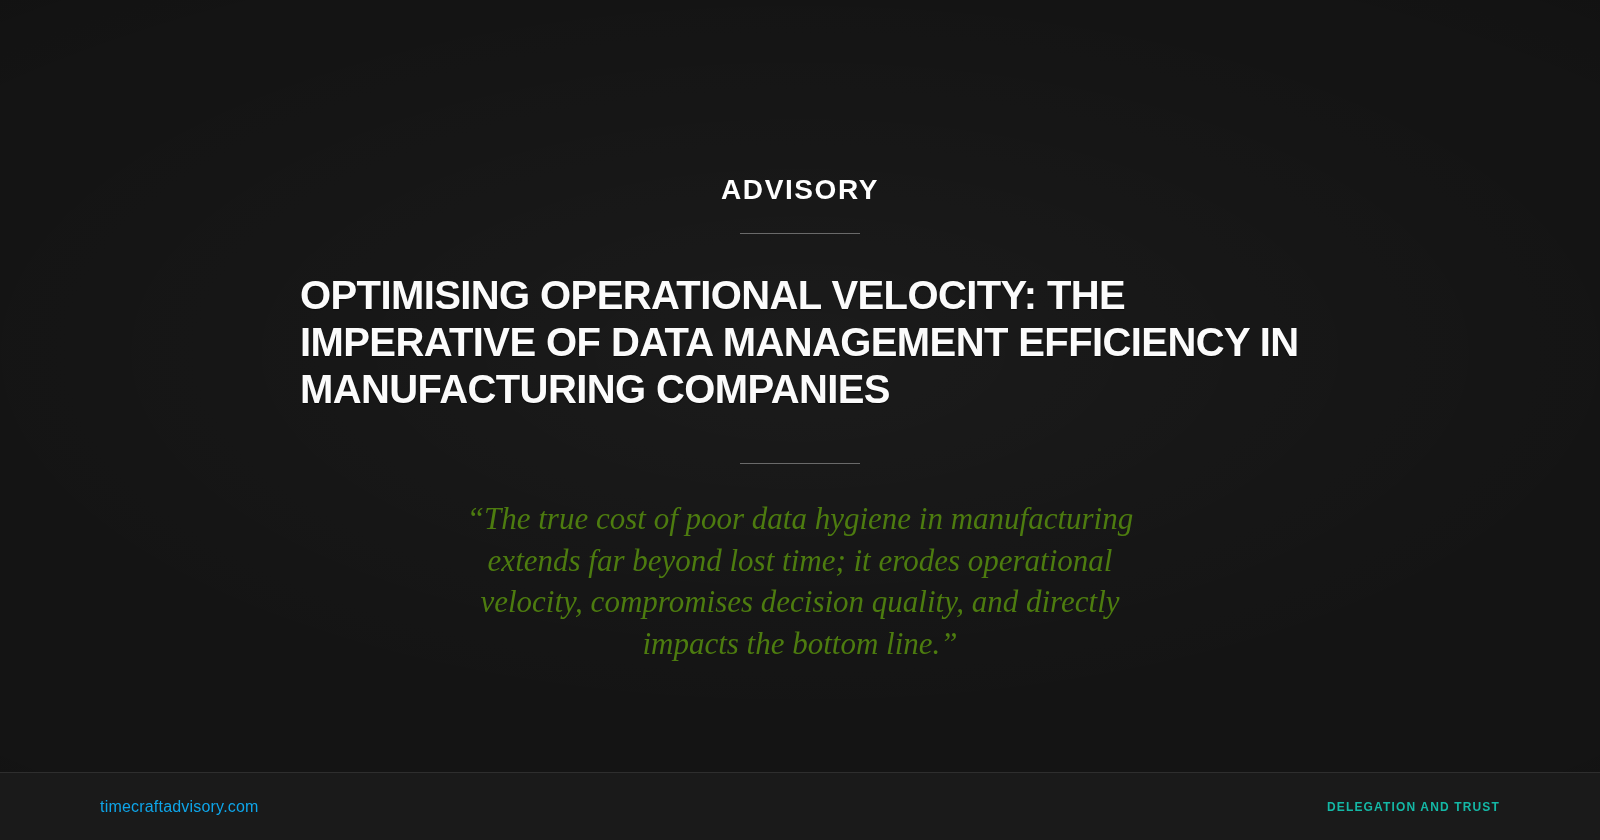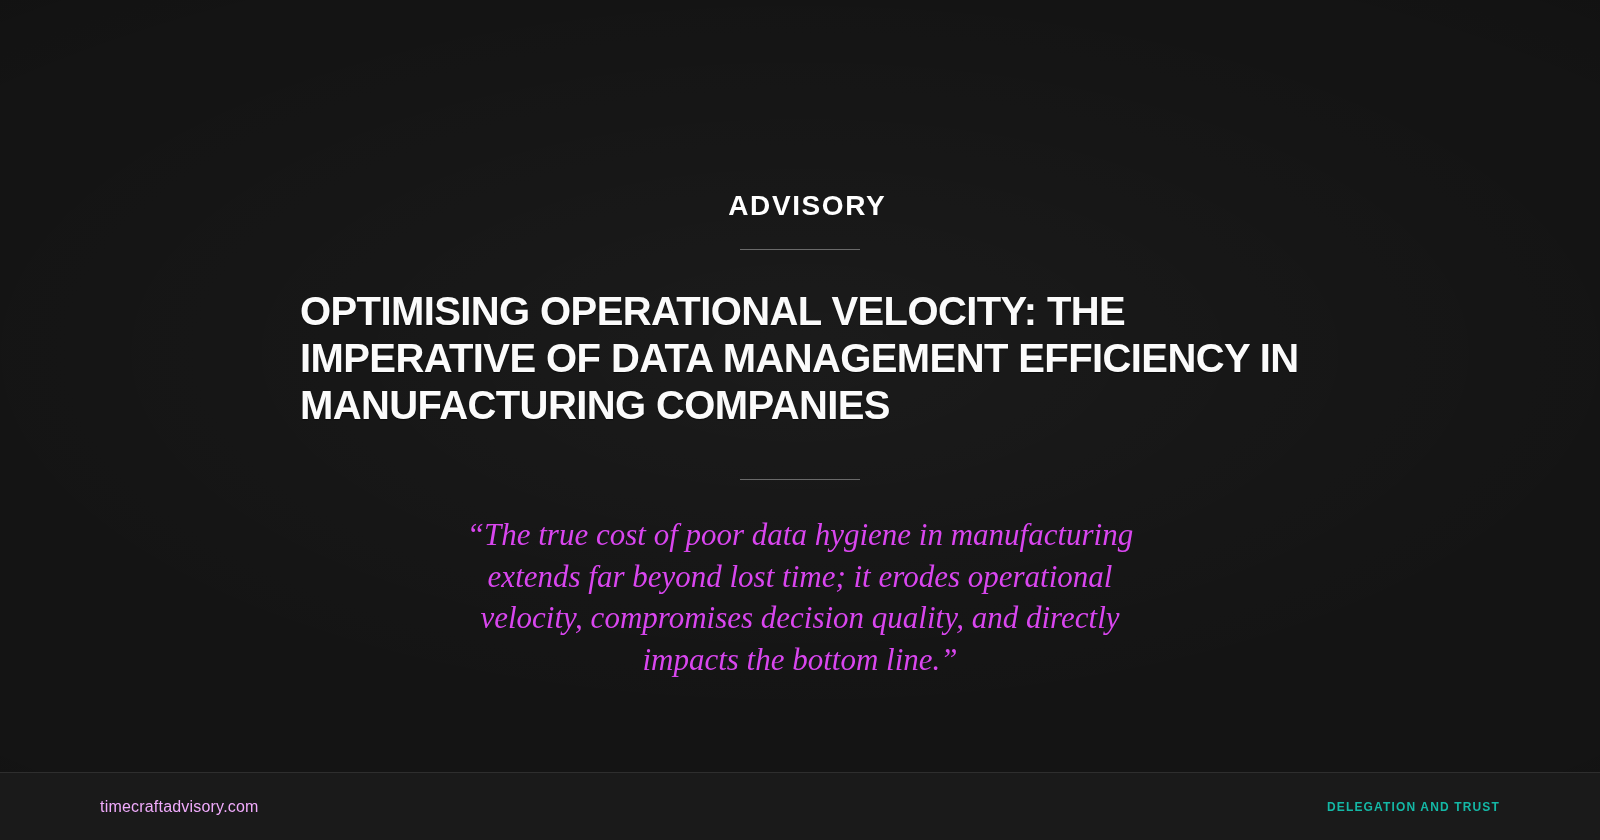--- a/index.html
+++ b/index.html
@@ -39,22 +39,21 @@
     flex-direction: column;
     align-items: center;
     z-index: 2;
   }
 
   
   .logo-block {
     margin-top: 138px;
     display: flex;
     flex-direction: column;
-    align-items: flex-end;
-    gap: 16px;
+    align-items: center;
   }
   .logo-line-1 {
     position: relative;
     font-size: 28px;
     font-weight: 700;
     letter-spacing: 1.2px;
     color: #ffffff;
     line-height: 1;
     height: 29px;
     display: block;
@@ -99,42 +98,42 @@
 
   
   .quote {
     margin-top: 26px;
     width: 700px;
     text-align: center;
     font-family: "Liberation Serif", "DejaVu Serif", serif;
     font-style: italic;
     font-size: 31px;
     line-height: 1.34;
-    color: #d946ef;
+    color: #4d7c0f;
   }
 
   
   .footer {
     position: absolute;
     left: 0;
     bottom: 0;
     width: 1600px;
     height: 68px;
     background: #1a1a1a;
     border-top: 1px solid #2e2e2e;
     box-sizing: border-box;
     display: flex;
     align-items: center;
     justify-content: space-between;
     padding: 0 100px;
     z-index: 3;
   }
   .footer-url {
     font-size: 16px;
-    color: #f0abfc;
+    color: #0ea5e9;
     letter-spacing: 0.2px;
   }
   .footer-tag {
     font-size: 12px;
     color: #14b8a6;
     letter-spacing: 1.15px;
     font-weight: 700;
     text-transform: uppercase;
   }
 </style>

